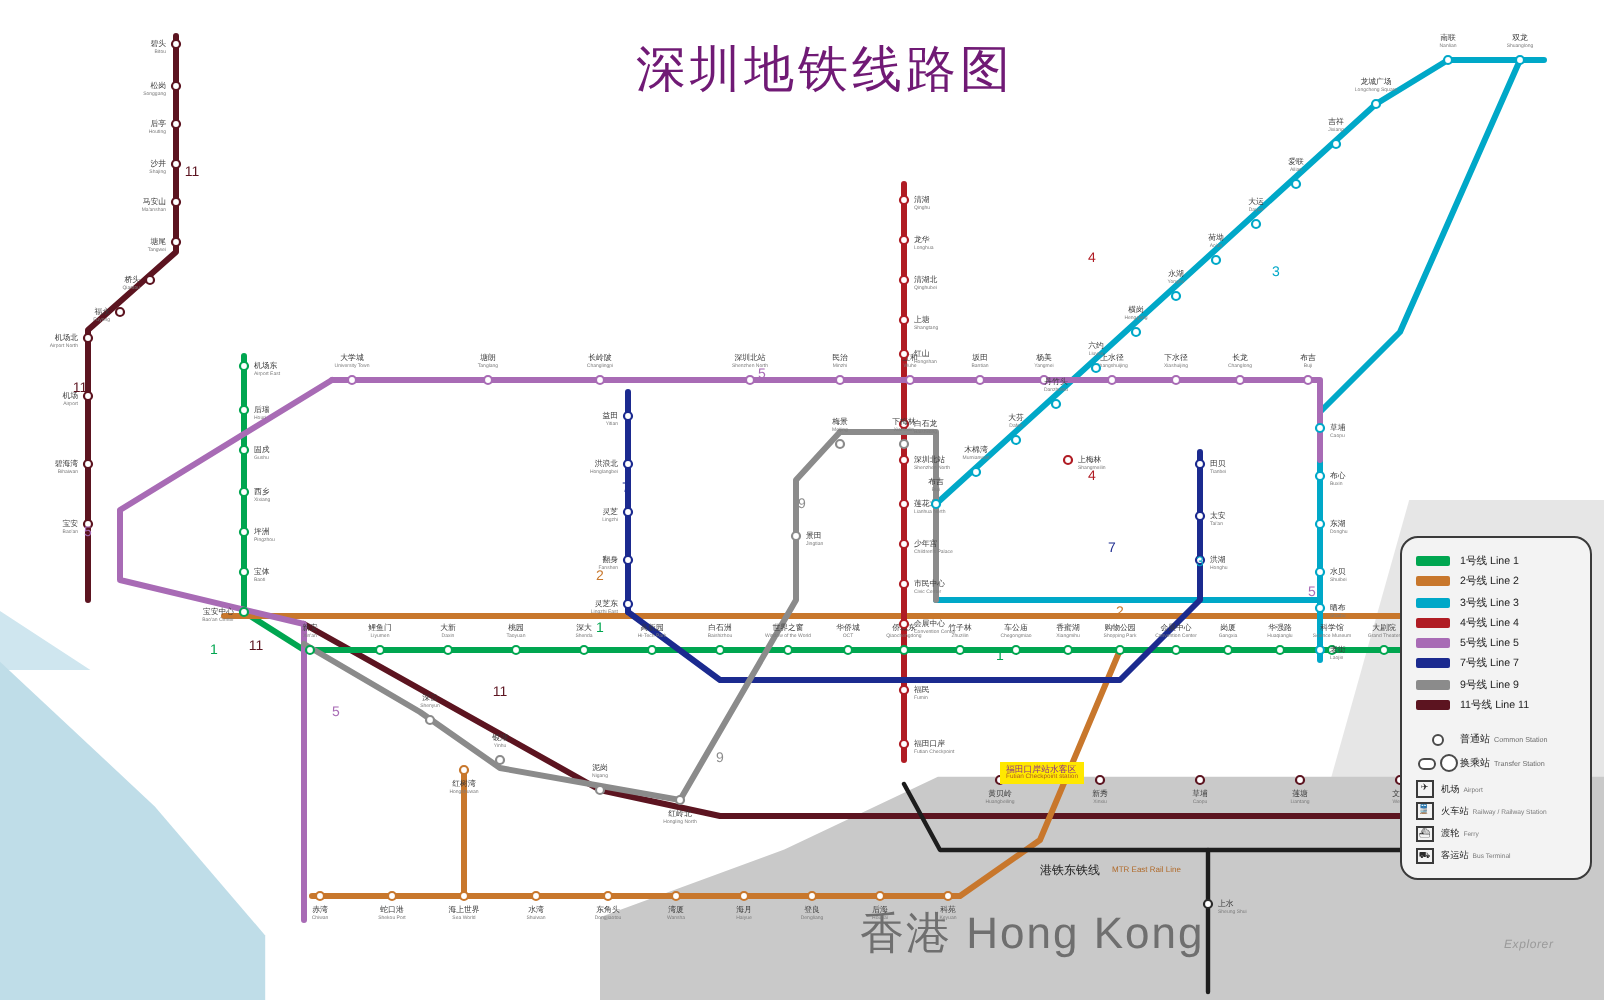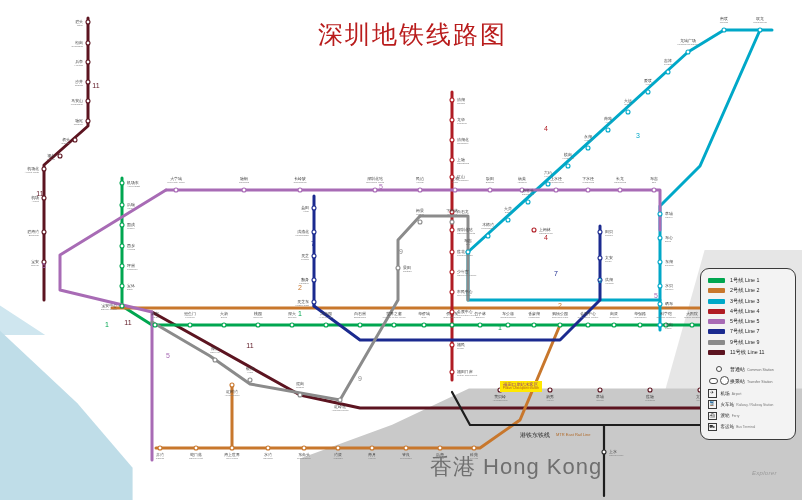--- a/index.html
+++ b/index.html
@@ -37,21 +37,21 @@
     clip-path:polygon(52% 0, 100% 0, 100% 100%, 30% 100%);
     opacity:.55;
   }
   .hk-label{
     position:absolute;left:430px;top:452px;
     font-size:22px;color:#6f6f6f;letter-spacing:1px;white-space:nowrap;
   }
   
   #title-cn{
     position:absolute;left:318px;top:18px;
-    font-size:25px;color:#b91c1c;letter-spacing:2px;white-space:nowrap;
+    font-size:25px;color:#701a75;letter-spacing:2px;white-space:nowrap;
   }
   #title-en{
     position:absolute;left:290px;top:49px;
     font-size:16px;color:#8a8a8a;letter-spacing:.4px;white-space:nowrap;
   }
   
   #metro{position:absolute;left:0;top:0;width:802px;height:500px;}
   .lineband{fill:none;stroke-linecap:round;stroke-linejoin:round;}
   .stn{fill:#ffffff;stroke-width:1.1;}
   .lbl-cn{font-family:"Liberation Sans",sans-serif;font-size:3.9px;fill:#3a3a3a;}

